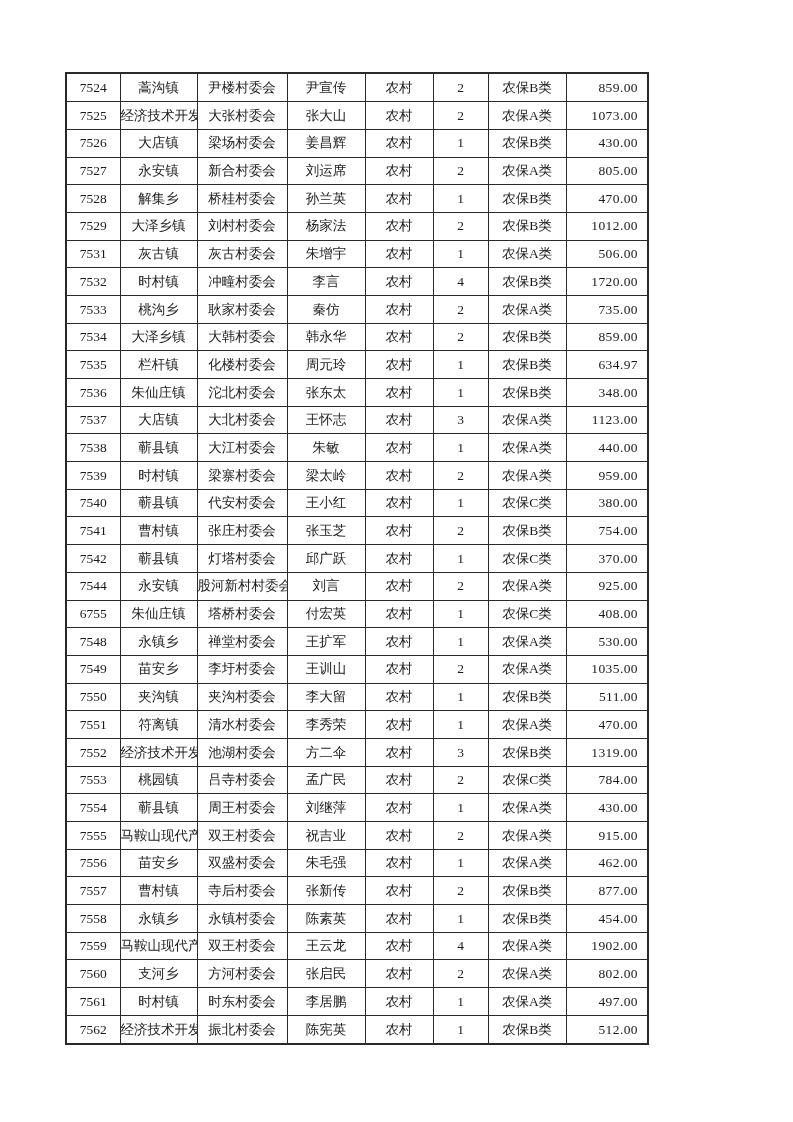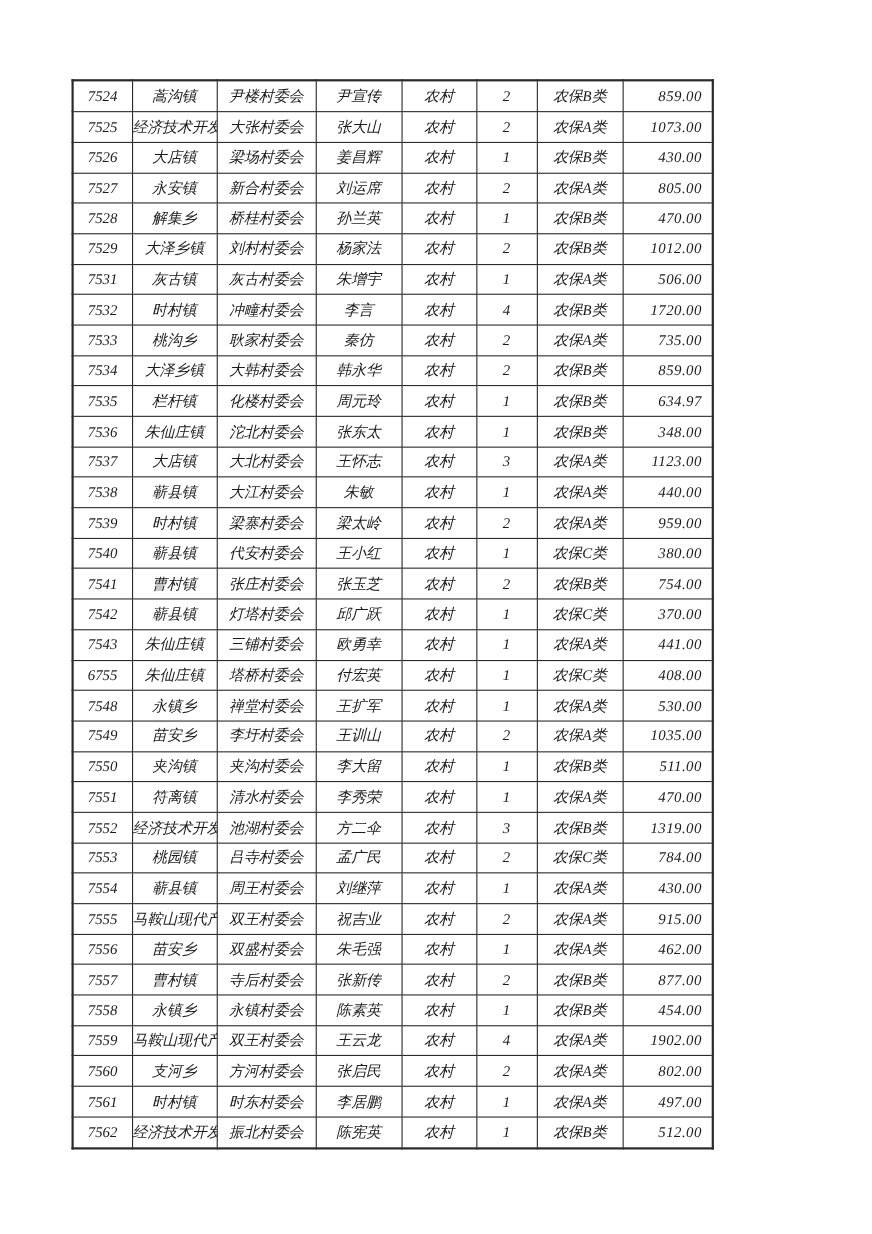--- a/index.html
+++ b/index.html
@@ -12,21 +12,20 @@
     background: #ffffff;
     font-family: "Liberation Serif", "DejaVu Serif", serif;
     color: #1b1b1b;
   }
   .page {
     position: relative;
     width: 793px;
     height: 1122px;
     background: #ffffff;
     overflow: hidden;
-    font-style: italic;
   }
   table.roster {
     position: absolute;
     left: 65px;
     top: 72px;
     width: 582px;
     height: 973px;
     border-collapse: collapse;
     table-layout: fixed;
     border: 2px solid #2a2a2a;
@@ -238,28 +237,28 @@
           <td>7542</td>
           <td>蕲县镇</td>
           <td>灯塔村委会</td>
           <td>邱广跃</td>
           <td>农村</td>
           <td>1</td>
           <td>农保C类</td>
           <td class="amount">370.00</td>
         </tr>
         <tr>
-          <td>7543</td>
-          <td>朱仙庄镇</td>
-          <td>三铺村委会</td>
-          <td>欧勇幸</td>
-          <td>农村</td>
-          <td>1</td>
-          <td>农保A类</td>
-          <td class="amount">441.00</td>
+          <td>7544</td>
+          <td>永安镇</td>
+          <td>股河新村村委会</td>
+          <td>刘言</td>
+          <td>农村</td>
+          <td>2</td>
+          <td>农保A类</td>
+          <td class="amount">925.00</td>
         </tr>
         <tr>
           <td>6755</td>
           <td>朱仙庄镇</td>
           <td>塔桥村委会</td>
           <td>付宏英</td>
           <td>农村</td>
           <td>1</td>
           <td>农保C类</td>
           <td class="amount">408.00</td>

